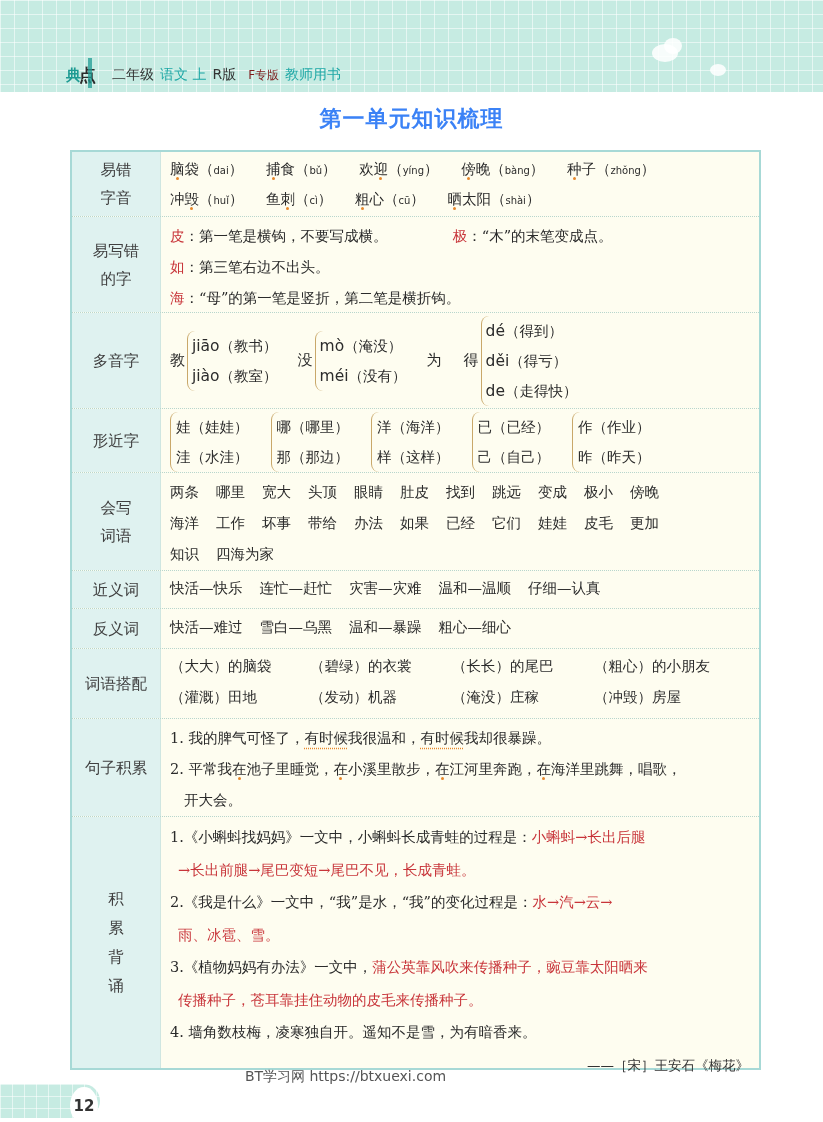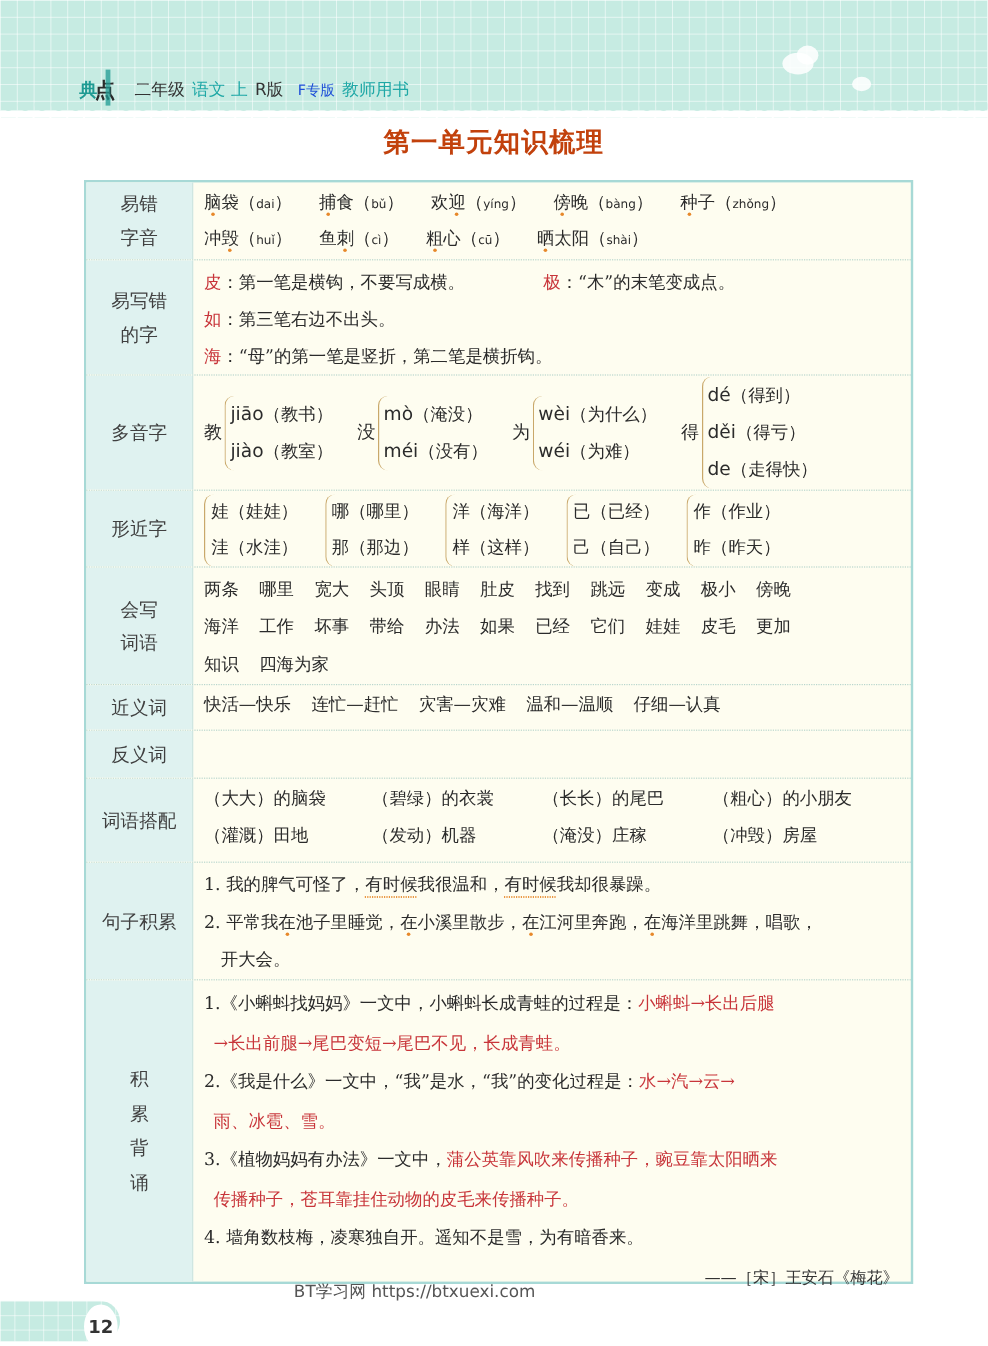--- a/index.html
+++ b/index.html
@@ -23,28 +23,28 @@
   .header-line {
     position: absolute; left: 66px; top: 64px; display: flex; align-items: center; gap: 6px;
     font-family: "DejaVu Sans", "Liberation Sans", sans-serif; font-size: 14px;
   }
   .logo { position: relative; width: 40px; height: 22px; display: flex; align-items: center; }
   .logo-a { color: #1f9b93; font-weight: bold; font-size: 15px; letter-spacing: -1px; }
   .logo-b { color: #2b2b2b; font-weight: bold; font-size: 17px; margin-left: -1px; }
   .logo-bar { position: absolute; left: 22px; top: -6px; width: 4px; height: 30px; background: #1f9b93; opacity: .75; }
   .hdr-dark { color: #333; }
   .hdr-teal { color: #1fa8a6; }
-  .hdr-small { font-size: 12px; color: #1d4ed8; margin-left: 6px; }
+  .hdr-small { font-size: 12px; color: #7f1d1d; margin-left: 6px; }
 
   .cloud { position: absolute; background: #ffffff; border-radius: 50%; opacity: .85; }
 
   .page-title {
     position: absolute; left: 0; top: 104px; width: 823px; text-align: center;
     font-family: "DejaVu Sans", "Liberation Sans", sans-serif; font-weight: bold;
-    font-size: 22px; color: #c2410c; letter-spacing: 1px;
+    font-size: 22px; color: #3b82f6; letter-spacing: 1px;
   }
 
   
   .table {
     position: absolute; left: 70px; top: 150px; width: 691px;
     border: 2px solid #a7d9d6; background: #fefdf0;
   }
   .row { display: flex; border-top: 1px dotted #b8d6cd; }
   .row:first-child { border-top: none; }
   .cell-label {
@@ -175,24 +175,20 @@
         </div>
         <div class="bgroup">
           <span class="bchar">没</span>
           <div class="blist">
             <div><span class="py">mò</span>（<span>淹没</span>）</div>
             <div><span class="py">méi</span>（<span>没有</span>）</div>
           </div>
         </div>
         <div class="bgroup">
           <span class="bchar">为</span>
-          <div class="blist">
-            <div><span class="py">wèi</span>（<span>为什么</span>）</div>
-            <div><span class="py">wéi</span>（<span>为难</span>）</div>
-          </div>
         </div>
         <div class="bgroup">
           <span class="bchar">得</span>
           <div class="blist">
             <div><span class="py">dé</span>（<span>得到</span>）</div>
             <div><span class="py">děi</span>（<span>得亏</span>）</div>
             <div><span class="py">de</span>（<span>走得快</span>）</div>
           </div>
         </div>
       </div>
@@ -247,20 +243,23 @@
 
   <div class="row" style="height:38px;">
     <div class="cell-label">近义词</div>
     <div class="cell-body words" style="padding-top:2px;">
       <span>快活—快乐</span><span>连忙—赶忙</span><span>灾害—灾难</span><span>温和—温顺</span><span>仔细—认真</span>
     </div>
   </div>
 
   <div class="row" style="height:40px;">
     <div class="cell-label">反义词</div>
+    <div class="cell-body words" style="padding-top:3px;">
+      <span>快活—难过</span><span>雪白—乌黑</span><span>温和—暴躁</span><span>粗心—细心</span>
+    </div>
   </div>
 
   <div class="row" style="height:70px;">
     <div class="cell-label">词语搭配</div>
     <div class="cell-body" style="padding-top:2px;">
       <div class="line">
         <span style="display:inline-block;width:140px;">（大大）的脑袋</span><span style="display:inline-block;width:142px;">（碧绿）的衣裳</span><span style="display:inline-block;width:142px;">（长长）的尾巴</span><span>（粗心）的小朋友</span>
       </div>
       <div class="line">
         <span style="display:inline-block;width:140px;">（灌溉）田地</span><span style="display:inline-block;width:142px;">（发动）机器</span><span style="display:inline-block;width:142px;">（淹没）庄稼</span><span>（冲毁）房屋</span>

